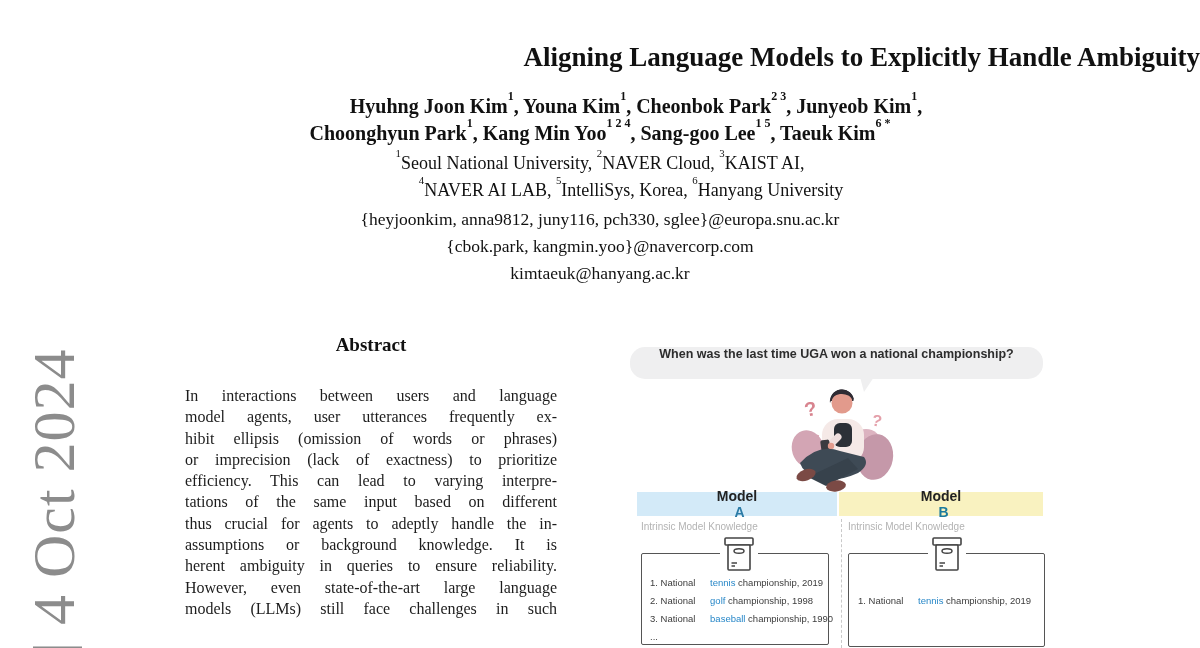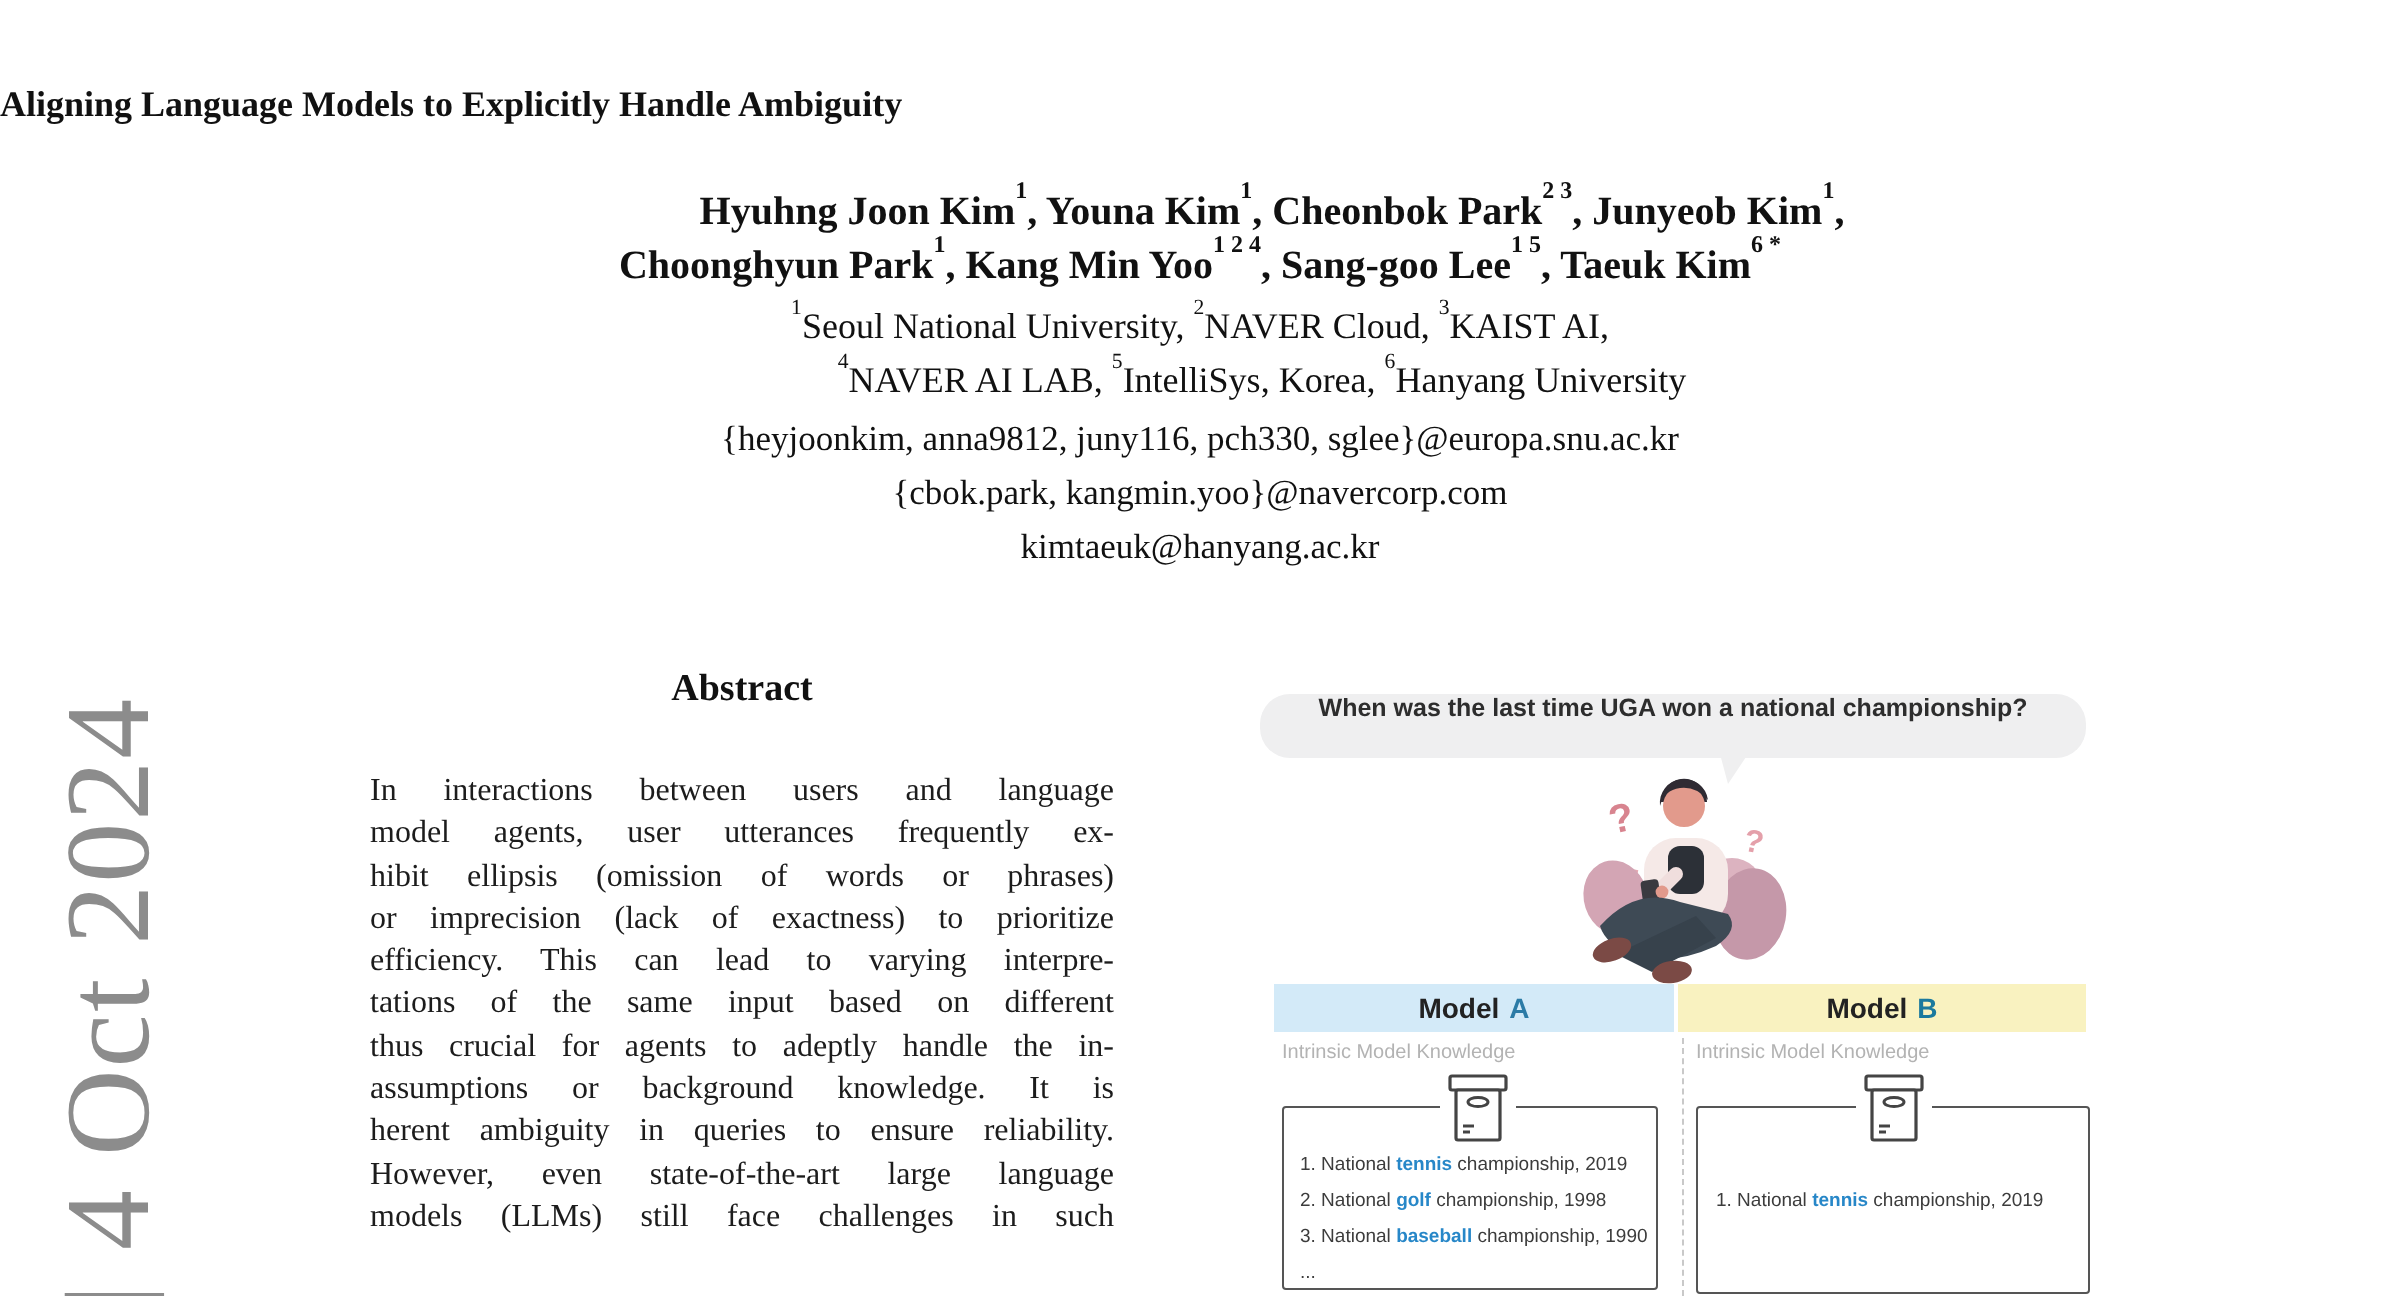--- a/index.html
+++ b/index.html
@@ -5,22 +5,22 @@
   html,body{margin:0;padding:0;background:#ffffff;}
   .page{position:relative;width:1200px;height:648px;background:#ffffff;overflow:hidden;
         font-family:"Liberation Serif", serif;color:#111;}
 
   
   .arxiv-vertical{position:absolute;left:20px;top:662px;transform:rotate(-90deg);
     transform-origin:0 0;white-space:nowrap;font-family:"Liberation Serif",serif;
     font-size:60px;color:#8c8c8c;letter-spacing:1px;}
 
   
-  .title{position:absolute;left:0;top:42px;width:1200px;text-align:left;
-    font-size:18px;font-weight:bold;}
+  .title{position:absolute;left:0;top:42px;width:1200px;text-align:right;
+    font-size:27px;font-weight:bold;}
   .author-line{position:absolute;left:0;width:1200px;text-align:center;
     font-size:20px;font-weight:bold;}
   .author-line.l1{top:95px;padding-left:36px;} .author-line.l2{top:122px;}
   .affil-line{position:absolute;left:0;width:1200px;text-align:center;font-size:18px;}
   .affil-line.l1{top:153px;} .affil-line.l2{top:180px;padding-left:31px;}
   .email-line{position:absolute;left:0;width:1200px;text-align:center;font-size:17.5px;}
   .email-line.l1{top:209px;} .email-line.l2{top:236px;} .email-line.l3{top:263px;}
   sup{font-size:60%;line-height:0;position:relative;top:-0.45em;}
 
   
@@ -34,42 +34,42 @@
   
   .figure{position:absolute;left:630px;top:345px;width:414px;height:303px;
     font-family:"Liberation Sans",sans-serif;}
   .speech-bubble{position:absolute;left:0;top:2px;width:413px;height:32px;
     background:#efeff0;border-radius:15px;display:flex;align-items:flex-start;
     justify-content:center;font-size:12.5px;font-weight:bold;color:#2d2d2d;}
   .bubble-tail{position:absolute;left:230px;top:32px;}
   .person{position:absolute;left:148px;top:40px;}
 
   .model-header{position:absolute;top:147px;height:24px;display:flex;align-items:center;
-    justify-content:center;font-size:14px;font-weight:bold;color:#222;}
+    justify-content:center;font-size:14px;font-weight:bold;color:#222;flex-direction:column;}
   .model-header .letter{margin-left:5px;}
   .model-header.a{left:7px;width:200px;background:#d3eaf8;}
   .model-header.b{left:209px;width:204px;background:#f9f2c0;}
   .model-header.a .letter{color:#2b7ba6;}
   .model-header.b .letter{color:#1b7a9e;}
 
   .divider{position:absolute;left:211px;top:174px;height:129px;width:0;
     border-left:1px dashed #c9c9c9;}
 
   .knowledge-label{position:absolute;top:176px;font-size:10px;color:#b3b3b3;text-align:left;}
   .knowledge-label.a{left:11px;width:186px;}
   .knowledge-label.b{left:218px;width:195px;}
 
   .kbox{position:absolute;top:208px;background:#fff;border:1.5px solid #555;border-radius:2px;}
   .kbox.a{left:11px;width:186px;height:90px;}
   .kbox.b{left:218px;width:195px;height:92px;}
   .kbox .items{margin:0;padding:0;list-style:none;font-size:9.5px;color:#3c3c3c;}
   .kbox.a .items{padding:20px 0 0 8px;}
   .kbox.b .items{padding:38px 0 0 9px;}
   .kbox .items .li{line-height:18px;white-space:nowrap;}
-  .kw{color:#2787c8;font-weight:bold;}
+  .kw{color:#2787c8;font-weight:normal;margin-left:12px;}
 
   .archive-icon{position:absolute;top:192px;background:#ffffff;padding:0 4px;}
   .archive-icon.a{left:90px;} .archive-icon.b{left:298px;}
 </style>
 </head>
 <body>
 
 <div class="page">
 
   <div class="arxiv-vertical">] 4 Oct 2024</div>

